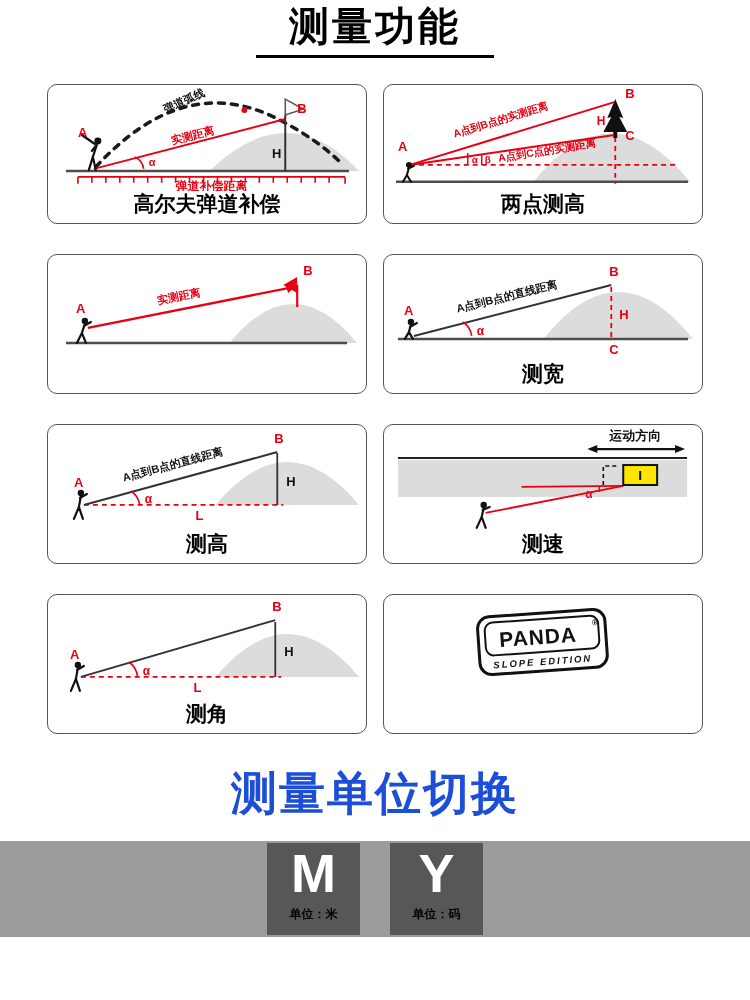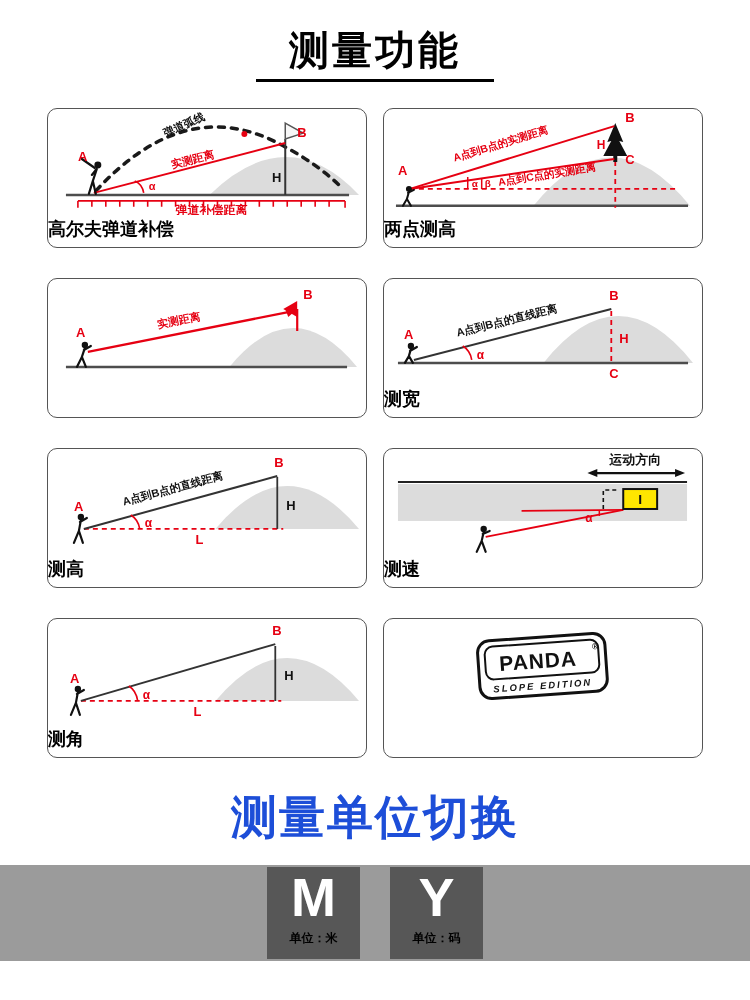--- a/index.html
+++ b/index.html
@@ -1,41 +1,41 @@
 <!DOCTYPE html>
 <html><head>
 <meta charset="utf-8">
 <style>
   html,body { margin:0; padding:0; }
   body {
     width:750px; height:1000px; background:#ffffff;
     font-family:"Liberation Sans","DejaVu Sans",sans-serif;
     color:#111; overflow:hidden;
   }
-  .header { padding-top:28px; text-align:center; }
+  .header { padding-top:4px; text-align:center; }
   .page-title {
     font-size:40px; font-weight:bold; letter-spacing:3px;
     color:#000; line-height:1.1; margin:0;
   }
   .title-underline {
     width:238px; height:3px; background:#000; margin:7px auto 0;
   }
   .grid {
     width:656px; margin:26px auto 0;
     display:grid; grid-template-columns:320px 320px;
     column-gap:16px; row-gap:30px;
   }
   .panel {
     box-sizing:border-box; width:320px; height:140px;
     border:1.5px solid #555; border-radius:10px; background:#fff;
     display:flex; flex-direction:column; overflow:hidden;
   }
   .panel svg { display:block; width:317px; height:106px; }
   .caption {
-    text-align:left; font-size:18px; font-weight:bold;
+    text-align:center; font-size:21px; font-weight:bold;
     color:#000; line-height:1; padding-bottom:9px; margin-top:auto;
   }
   .unit-title {
     margin-top:34px; text-align:center; font-size:46px;
     font-weight:bold; color:#1d4ed8; line-height:1.1; letter-spacing:2px;
   }
   .unit-band {
     margin-top:22px; width:750px; height:96px; background:#9b9b9b;
     display:flex; justify-content:center; align-items:center; gap:30px;
   }

